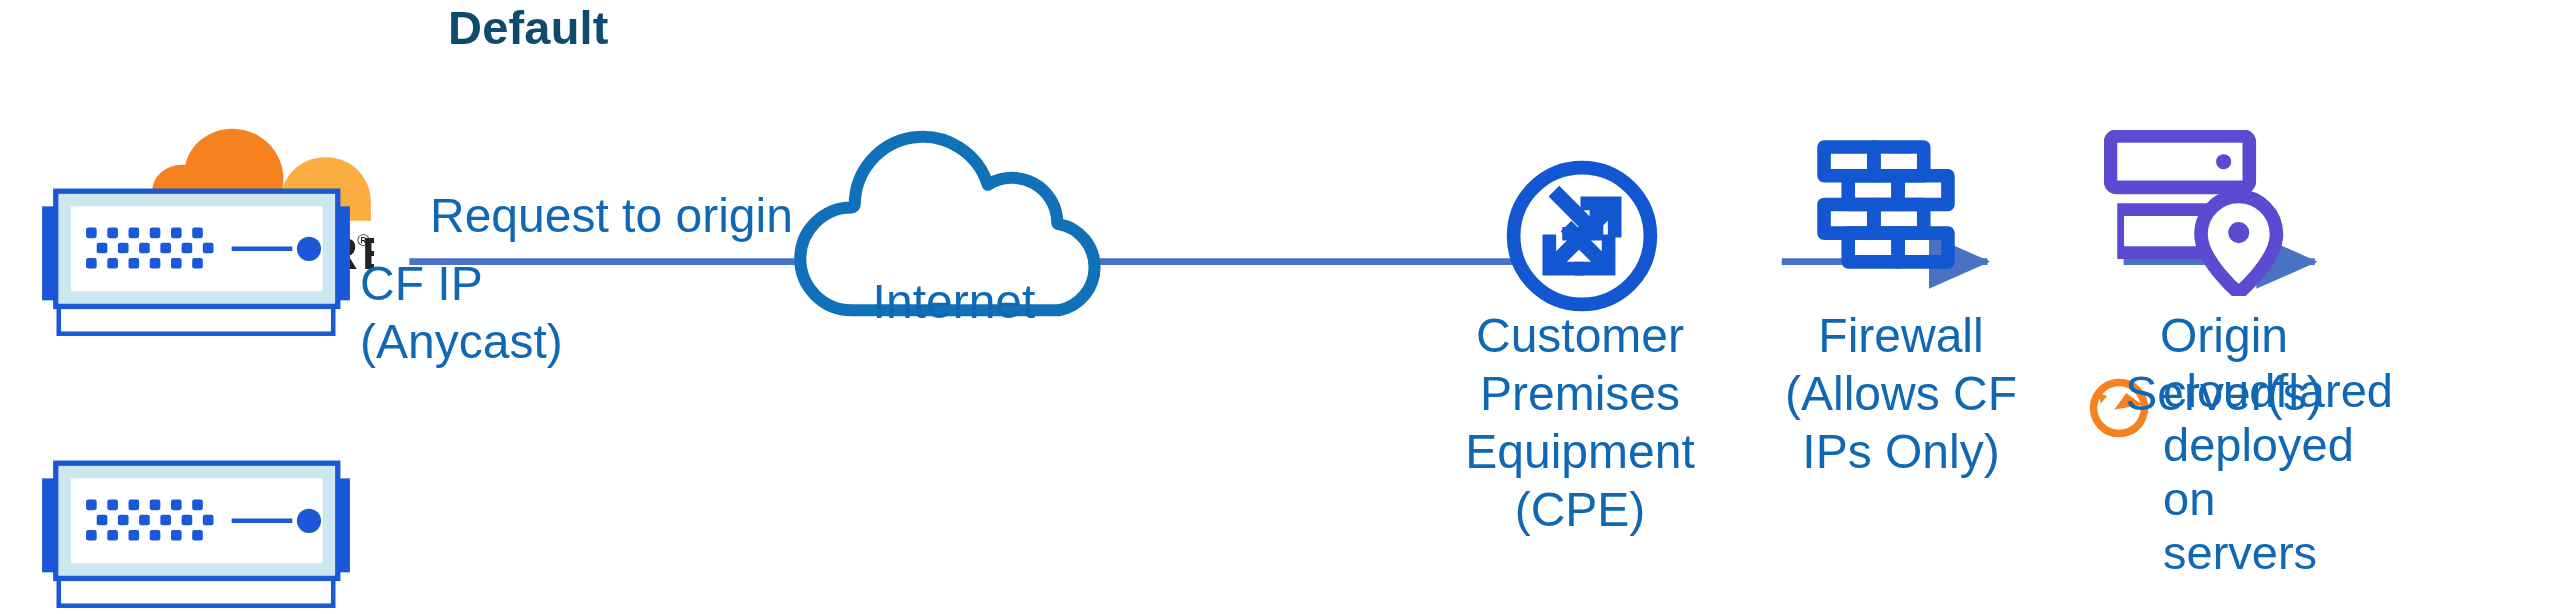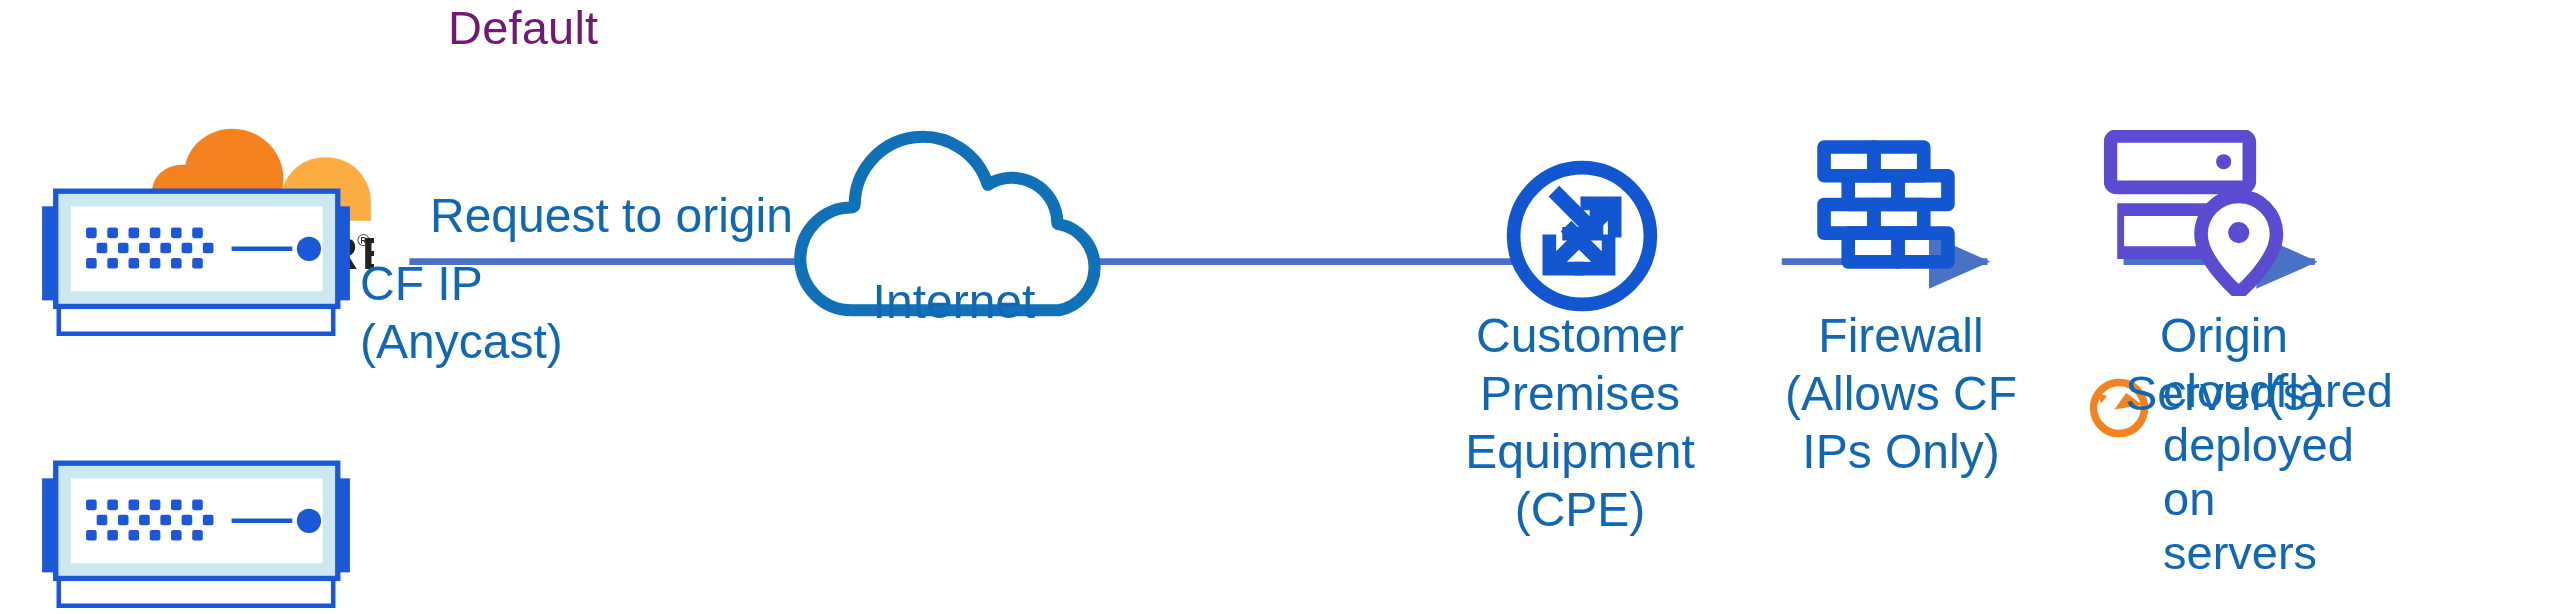--- a/index.html
+++ b/index.html
@@ -21,22 +21,22 @@
     width: 2576px;
     height: 614px;
   }
   .abs { position: absolute; }
 
   
   #diagram-title {
     left: 448px;
     top: 0px;
     font-size: 47px;
-    font-weight: 400;
-    color: #701a75;
+    font-weight: 700;
+    color: #0c4a6e;
     letter-spacing: 0.2px;
     white-space: nowrap;
   }
 
   
   #cloudflare-logo {
     left: 21px;
     top: 45px;
     width: 166px;
     height: 92px;

